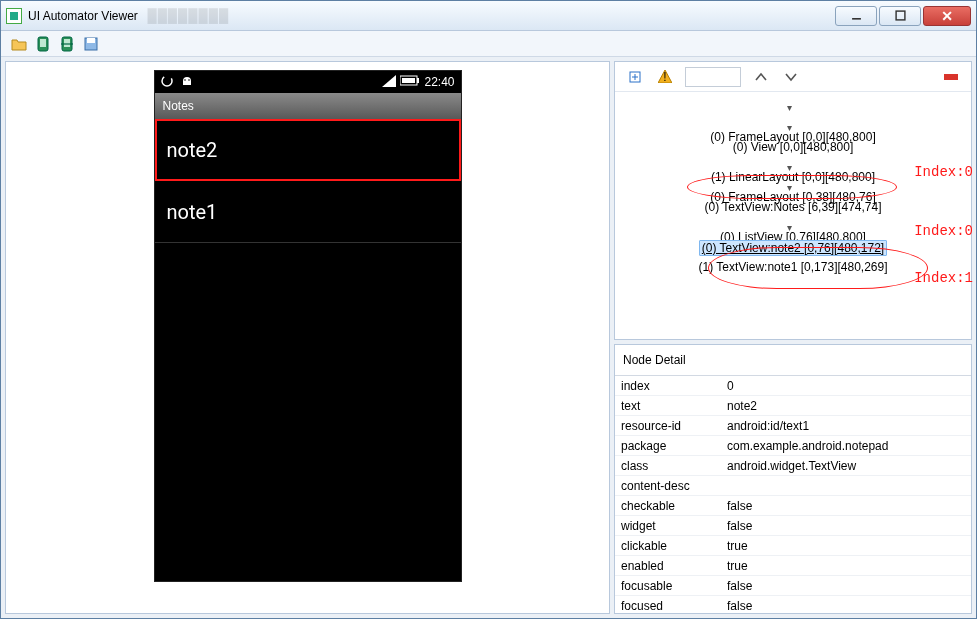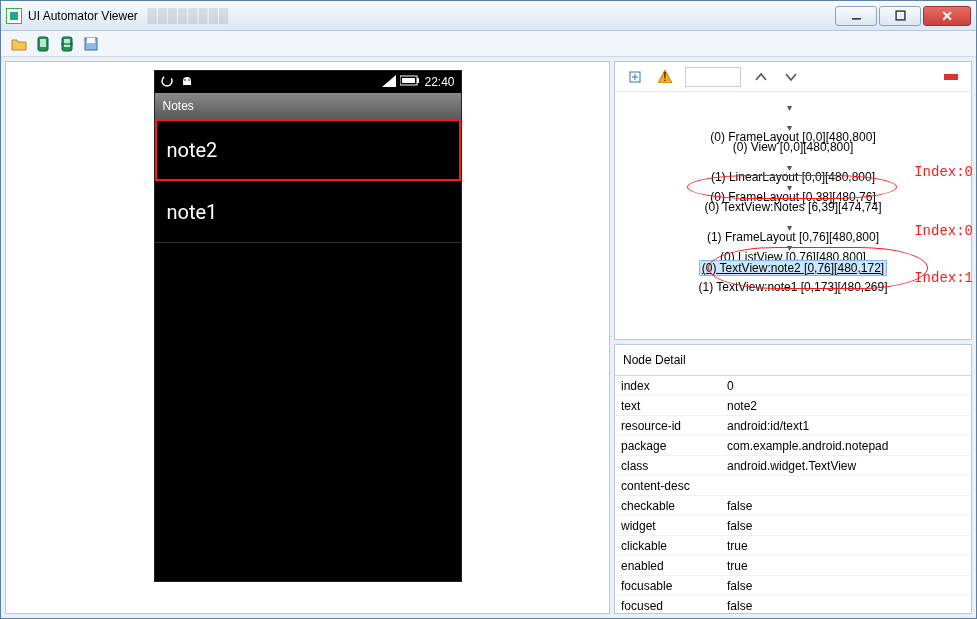--- a/index.html
+++ b/index.html
@@ -227,25 +227,20 @@
               <span class="ind" style="width: 62px;"></span>
               <span class="t-exp open"></span>
               <span class="t-label">(0) FrameLayout [0,38][480,76]</span>
             </div>
             <div class="tree-row">
               <span class="ind" style="width: 78px;"></span>
               <span style="width: 12px; display: inline-block;"></span>
               <span class="t-label">(0) TextView:Notes [6,39][474,74]</span>
             </div>
             <div class="tree-row">
-              <span class="ind" style="width: 62px;"></span>
-              <span class="t-exp open"></span>
-              <span class="t-label">(1) FrameLayout [0,76][480,800]</span>
-            </div>
-            <div class="tree-row">
               <span class="ind" style="width: 78px;"></span>
               <span class="t-exp open"></span>
               <span class="t-label">(0) ListView [0,76][480,800]</span>
             </div>
             <div class="tree-row">
               <span class="ind" style="width: 94px;"></span>
               <span style="width: 12px; display: inline-block;"></span>
               <span class="t-label t-sel">(0) TextView:note2 [0,76][480,172]</span>
             </div>
             <div class="tree-row">

